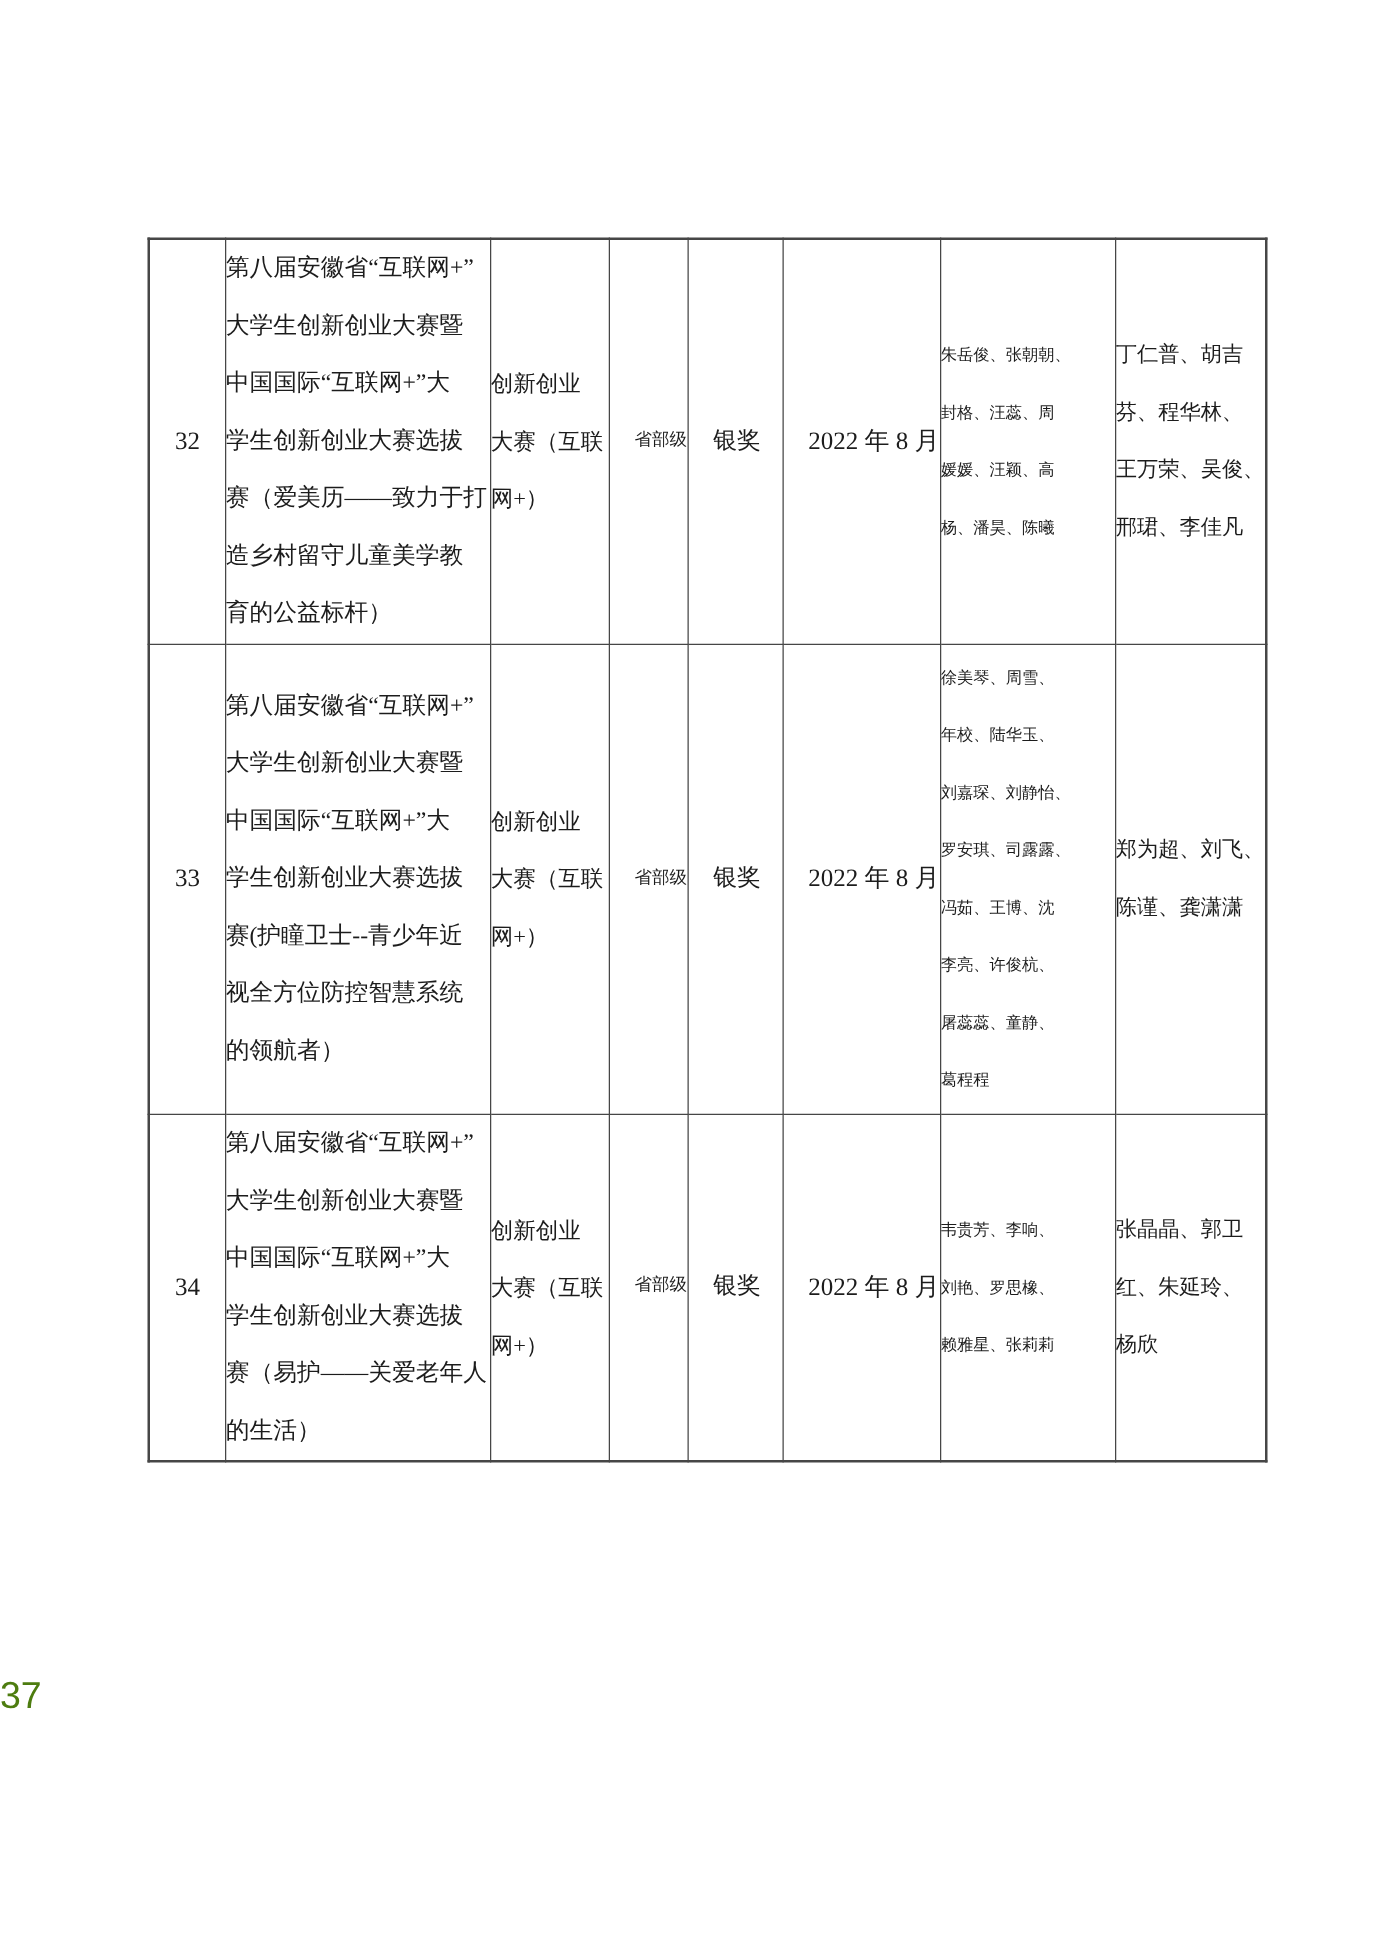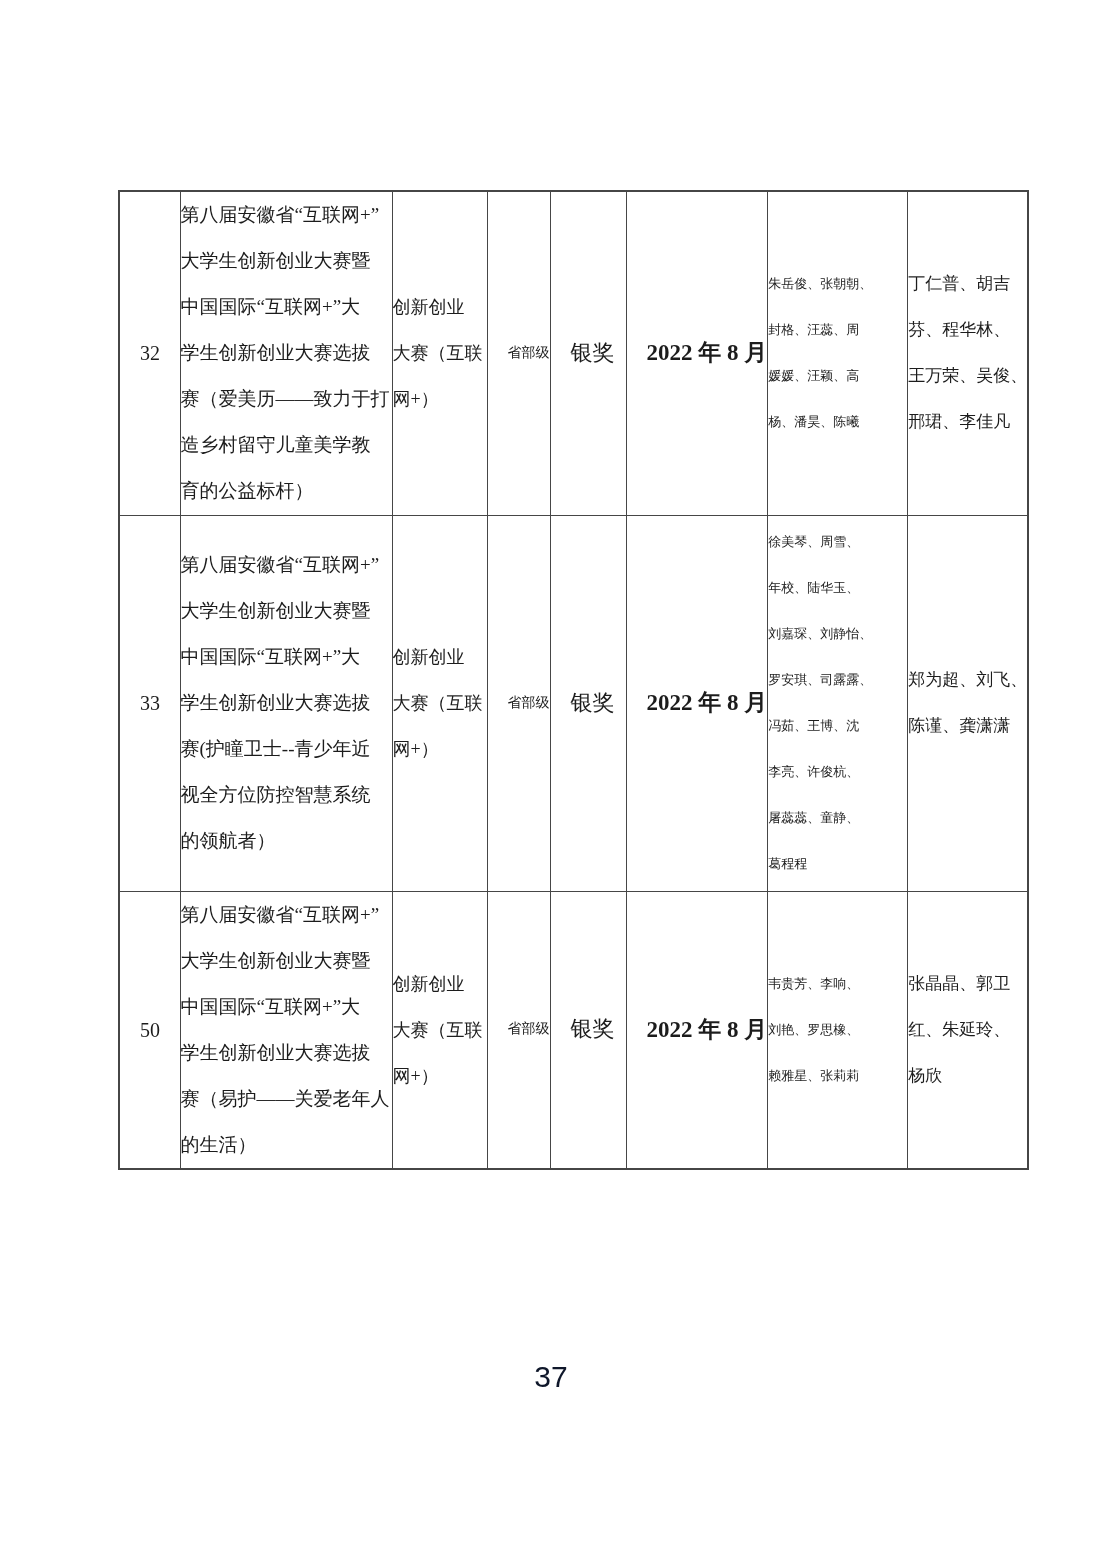--- a/index.html
+++ b/index.html
@@ -27,37 +27,35 @@
     text-align: left;
     padding: 0;
     overflow: hidden;
   }
   .lines { line-height: 46px; white-space: nowrap; }
   .single { line-height: 1.2; white-space: nowrap; padding-left: 20px; }
   td.c-no    { font-size: 20px; }
   td.c-name  { font-size: 19px; }
   td.c-cat   { font-size: 18px; }
   td.c-level { font-size: 14px; }
-  td.c-award { font-size: 22px; }
-  td.c-date  { font-size: 23px; font-weight: bold; }
+  td.c-award { font-size: 19px; }
+  td.c-date  { font-size: 20px; }
   td.c-mem   { font-size: 13px; }
   td.c-adv   { font-size: 17px; }
   tr.r-32 { height: 324px; }
   tr.r-33 { height: 376px; }
   tr.r-34 { height: 275px; }
   .page-number {
     position: absolute;
     left: 0;
     top: 1340px;
     width: 100%;
-    text-align: center;
     font-family: "Liberation Sans", "DejaVu Sans", sans-serif;
     font-size: 30px;
-    color: #0f172a;
-    margin-top: 20px;
+    color: #4d7c0f;
   }
 </style>
 </head>
 <body>
 
 <div class="page">
 
   <table class="award-table">
     <colgroup>
       <col style="width:61px">
@@ -117,21 +115,21 @@
           </td>
         <td class="c-mem">
             <div class="lines">徐美琴、周雪、<br>年校、陆华玉、<br>刘嘉琛、刘静怡、<br>罗安琪、司露露、<br>冯茹、王博、沈<br>李亮、许俊杭、<br>屠蕊蕊、童静、<br>葛程程</div>
           </td>
         <td class="c-adv">
             <div class="lines">郑为超、刘飞、<br>陈谨、龚潇潇</div>
           </td>
       </tr>
       <tr class="r-34">
         <td class="c-no">
-            <div class="single">50</div>
+            <div class="single">34</div>
           </td>
         <td class="c-name">
             <div class="lines">第八届安徽省“互联网+”<br>大学生创新创业大赛暨<br>中国国际“互联网+”大<br>学生创新创业大赛选拔<br>赛（易护——关爱老年人<br>的生活）</div>
           </td>
         <td class="c-cat">
             <div class="lines">创新创业<br>大赛（互联<br>网+）</div>
           </td>
         <td class="c-level">
             <div class="single">省部级</div>
           </td>

